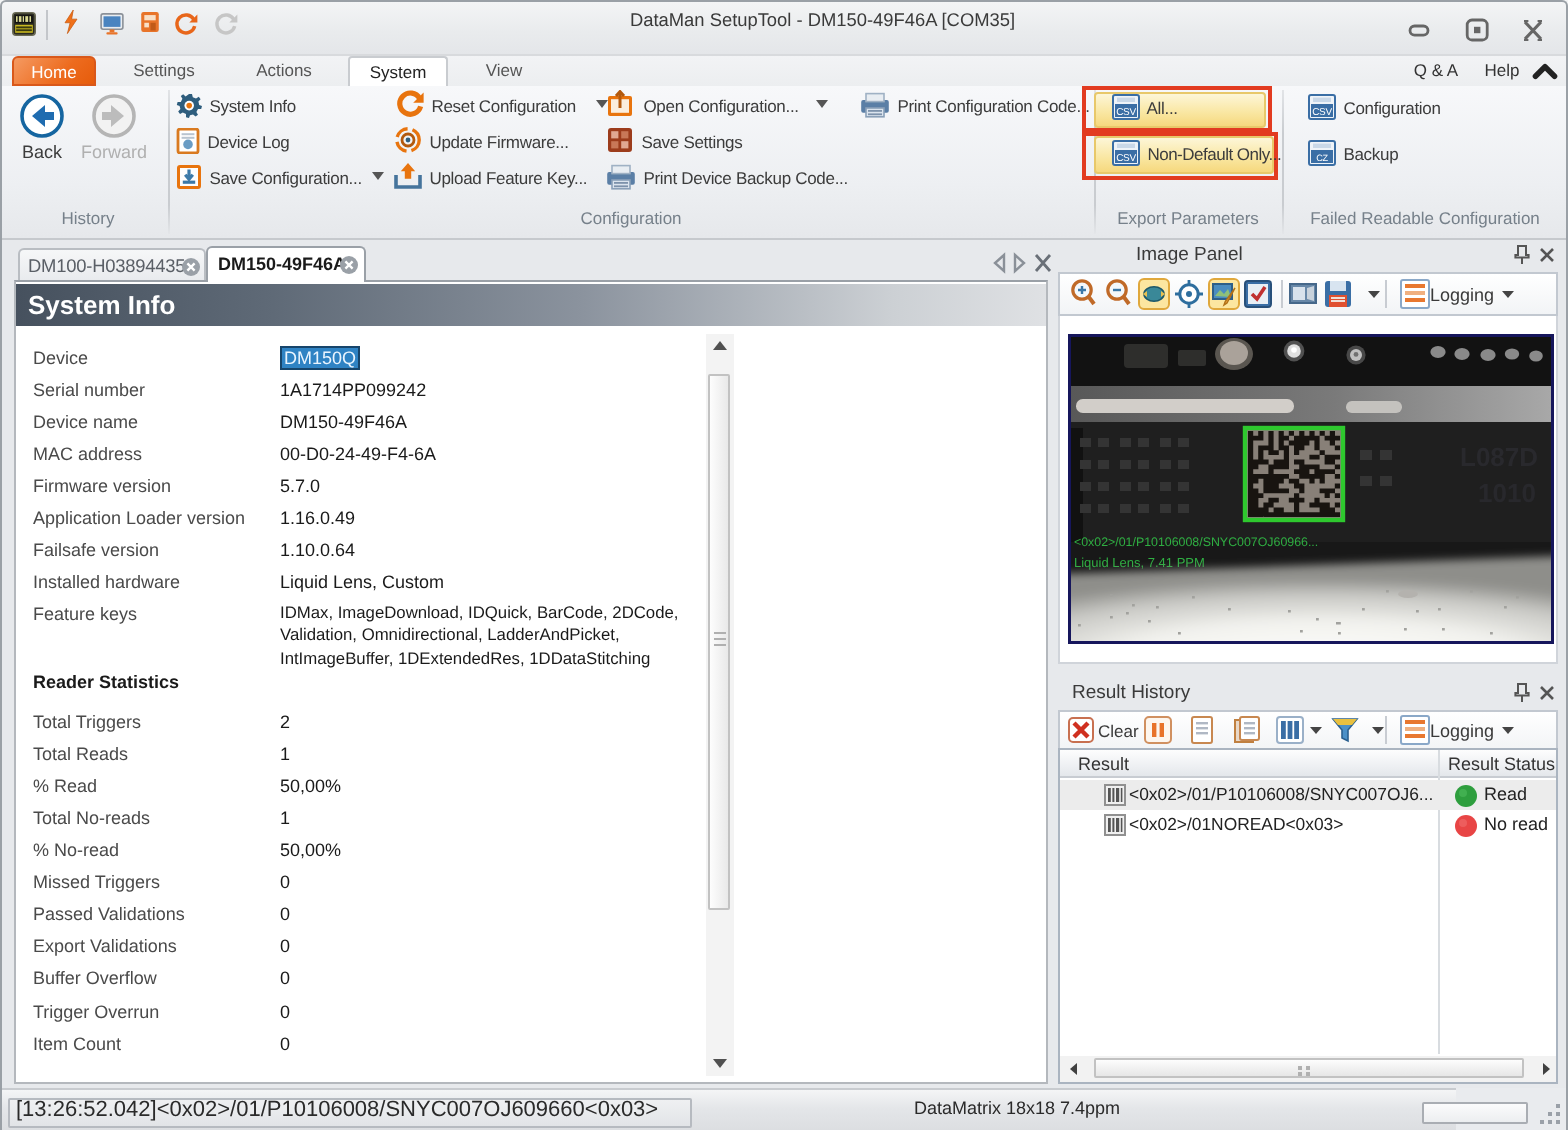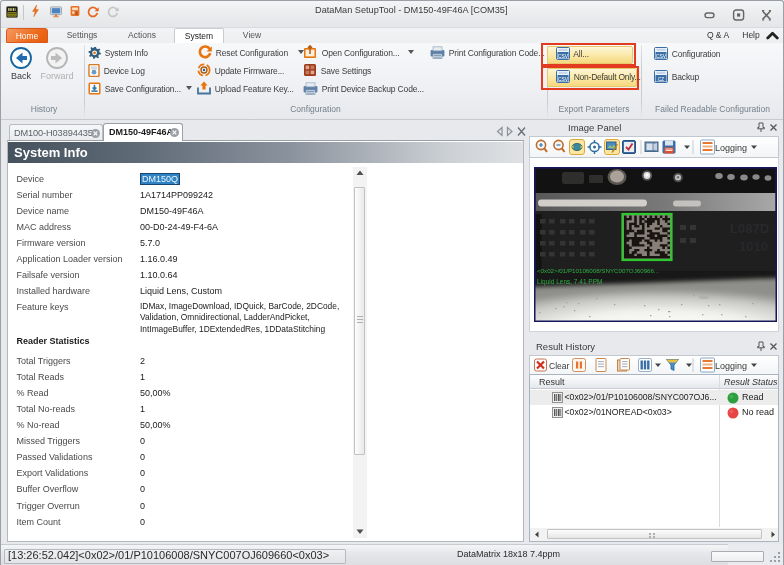--- a/index.html
+++ b/index.html
@@ -626,21 +626,21 @@
         <rect x="2.5" y="10" width="10" height="2" fill="#e87830"></rect>
       </g>
     <text x="181" y="11.5" font-size="9" fill="#3a3a3a" font-family="Liberation Sans">Logging</text>
     <path d="M217 6.5 L223 6.5 L220 10 Z" fill="#444"></path>
   </svg>
 </div>
 
 <div class="abs" style="left:529px;top:374px;width:250px;height:168px;background:#fff;border:1px solid #aab4c0;">
   <div class="abs" style="left:0;top:0;width:248px;height:14px;background:linear-gradient(#fdfdfd,#eef0f3 60%,#e4e7eb);border-bottom:1px solid #c8ccd2;">
     <span style="position:absolute;left:9px;top:2px;color:#333;">Result</span>
-    <span style="position:absolute;left:194px;top:2px;color:#333;font-style:italic;">Result Status</span>
+    <span style="position:absolute;left:194px;top:2px;color:#333;">Result Status</span>
   </div>
   <div class="abs" style="left:188.5px;top:0;width:1px;height:152px;background:#d8dce0;"></div>
 
   <div class="abs" style="left:0;top:15px;width:248px;height:15px;background:#ececec;">
     <svg width="11" height="11" viewBox="0 0 11 11" style="position:absolute;left:22px;top:2px;">
         <rect x="0.5" y="0.5" width="10" height="10" fill="#f0f0f0" stroke="#909090"></rect>
         <g fill="#555">
           <rect x="2" y="2" width="1.4" height="7"></rect>
           <rect x="4.2" y="2" width="1" height="7"></rect>
           <rect x="6" y="2" width="1.6" height="7"></rect>

